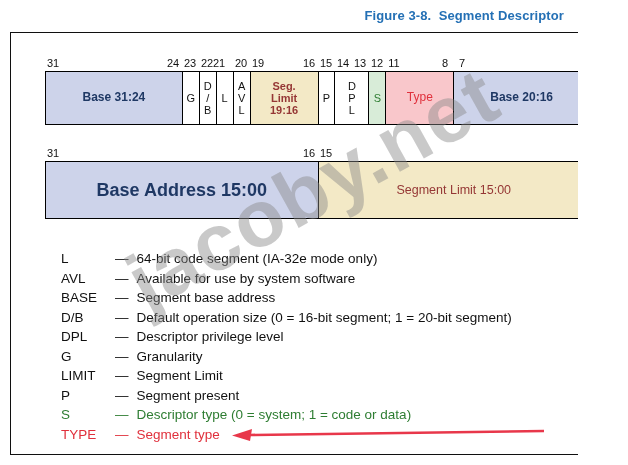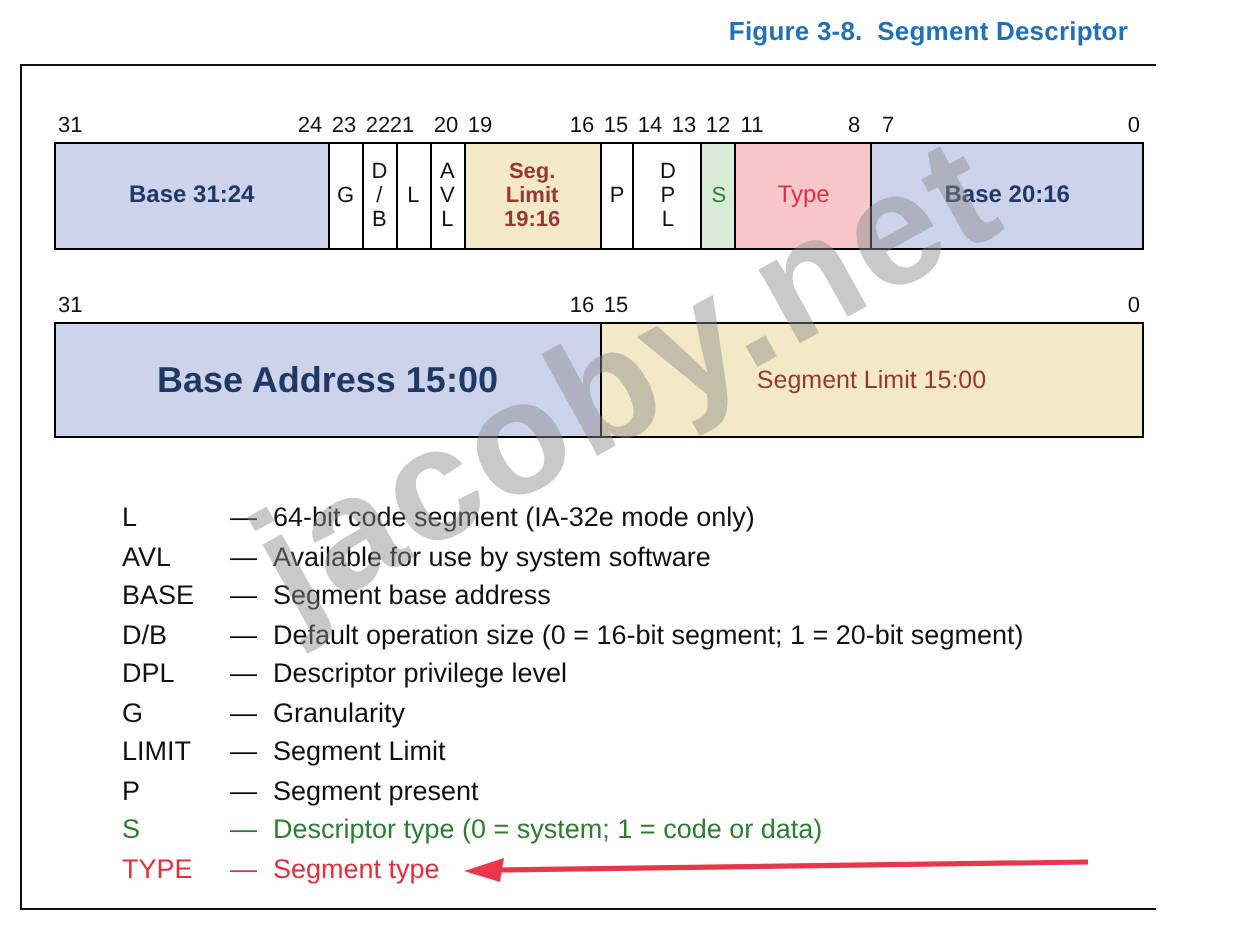--- a/index.html
+++ b/index.html
@@ -13,21 +13,21 @@
   }
   .frame{
     position:absolute;left:10px;top:32px;width:606px;height:423px;
     border:1.5px solid #101010;box-sizing:border-box;background:#fff;
   }
   .watermark{
     position:absolute;left:0;right:0;top:110px;text-align:center;
     transform:rotate(-29deg);font-size:80px;font-weight:bold;letter-spacing:2px;
     color:#8a8a8a;opacity:.45;pointer-events:none;z-index:5;white-space:nowrap;
   }
-  .dword{position:relative;margin-left:16px;width:545px;}
+  .dword{position:relative;margin-left:34px;width:545px;}
   .dword.upper{padding-top:22px;}
   .dword.lower{margin-top:20px;}
   .bits{position:relative;height:16px;font-size:11px;color:#111;}
   .bits span{position:absolute;bottom:2px;transform:translateX(-50%);}
   .bits .bl{left:2px;transform:none;}
   .bits .br{left:auto;right:2px;transform:none;}
   .cells{
     display:flex;width:545px;border:1.2px solid #000;box-sizing:border-box;background:#fff;
   }
   .dword.upper .cells{height:54px;}

